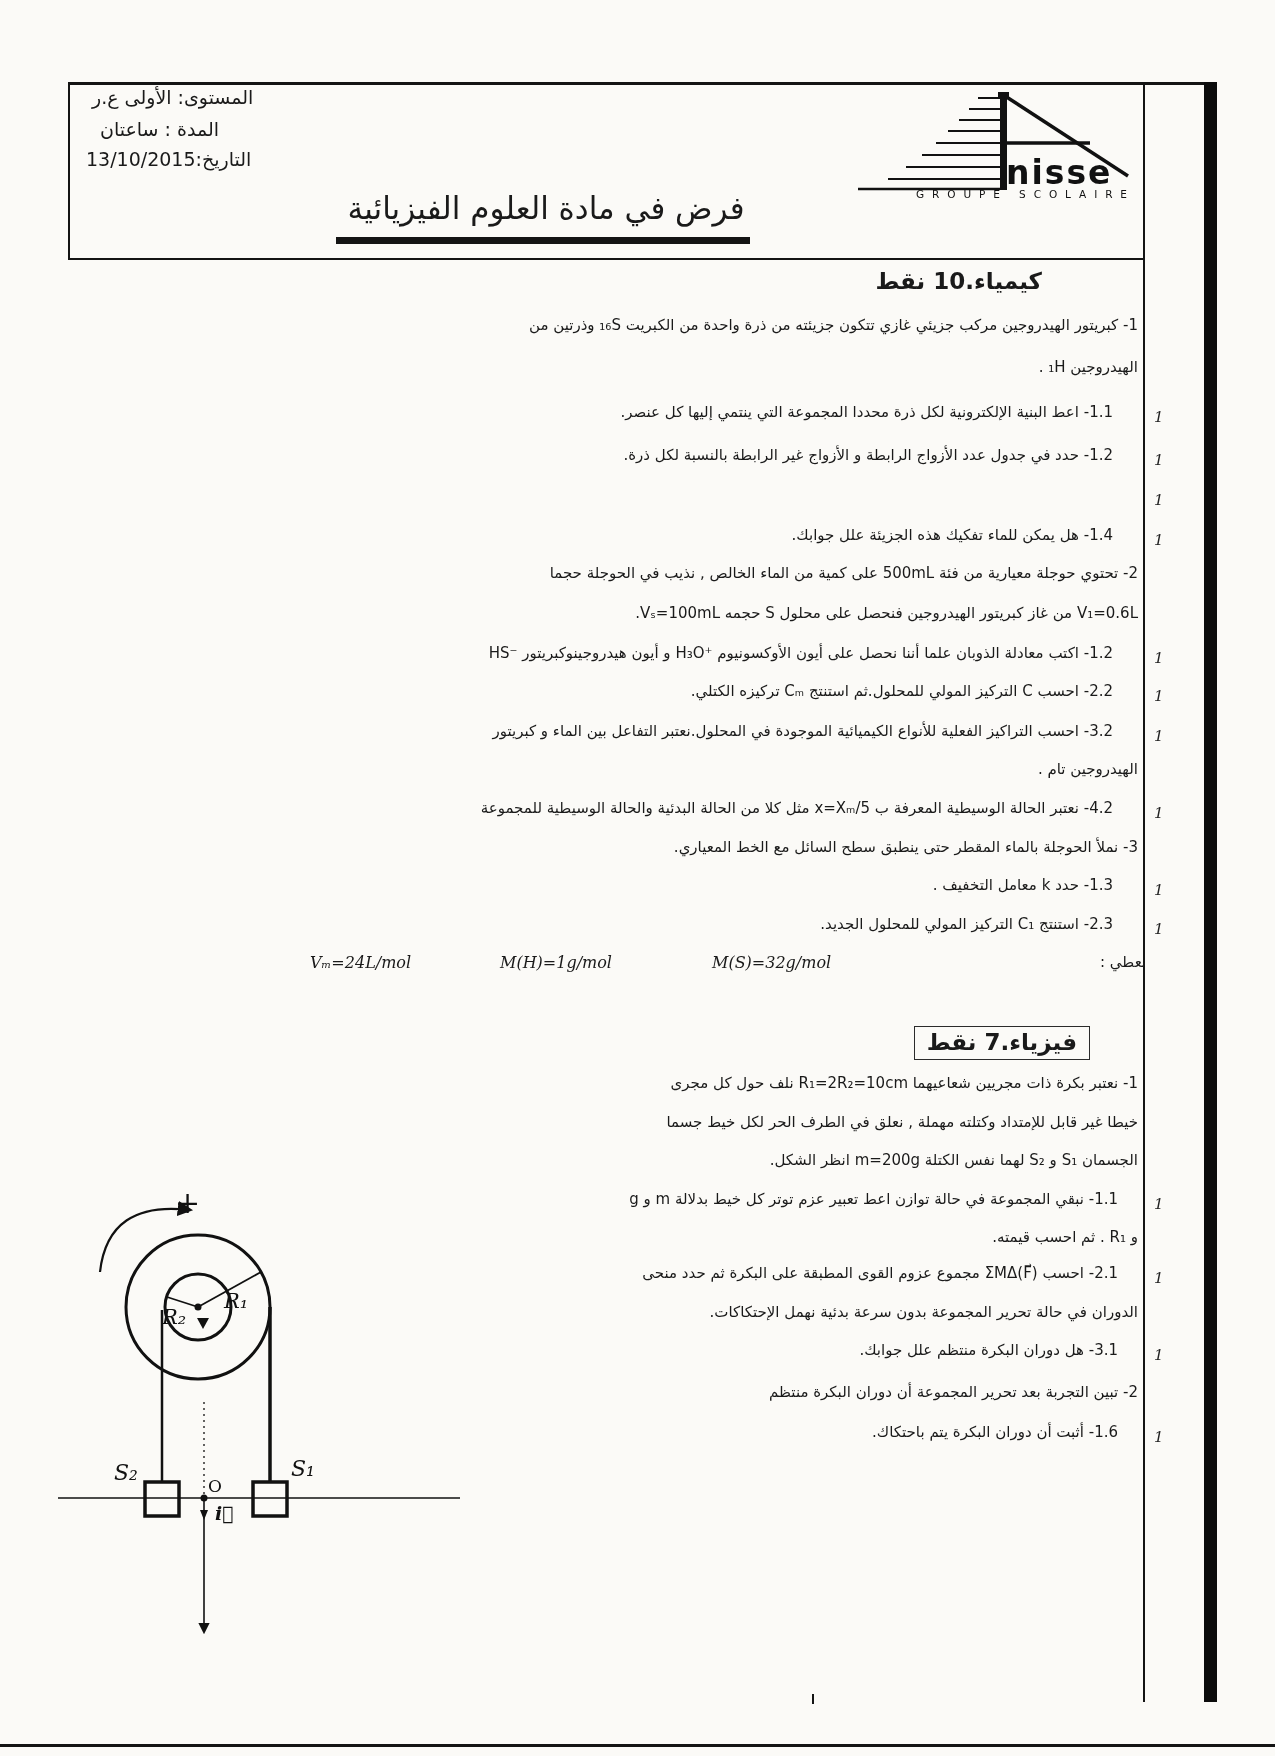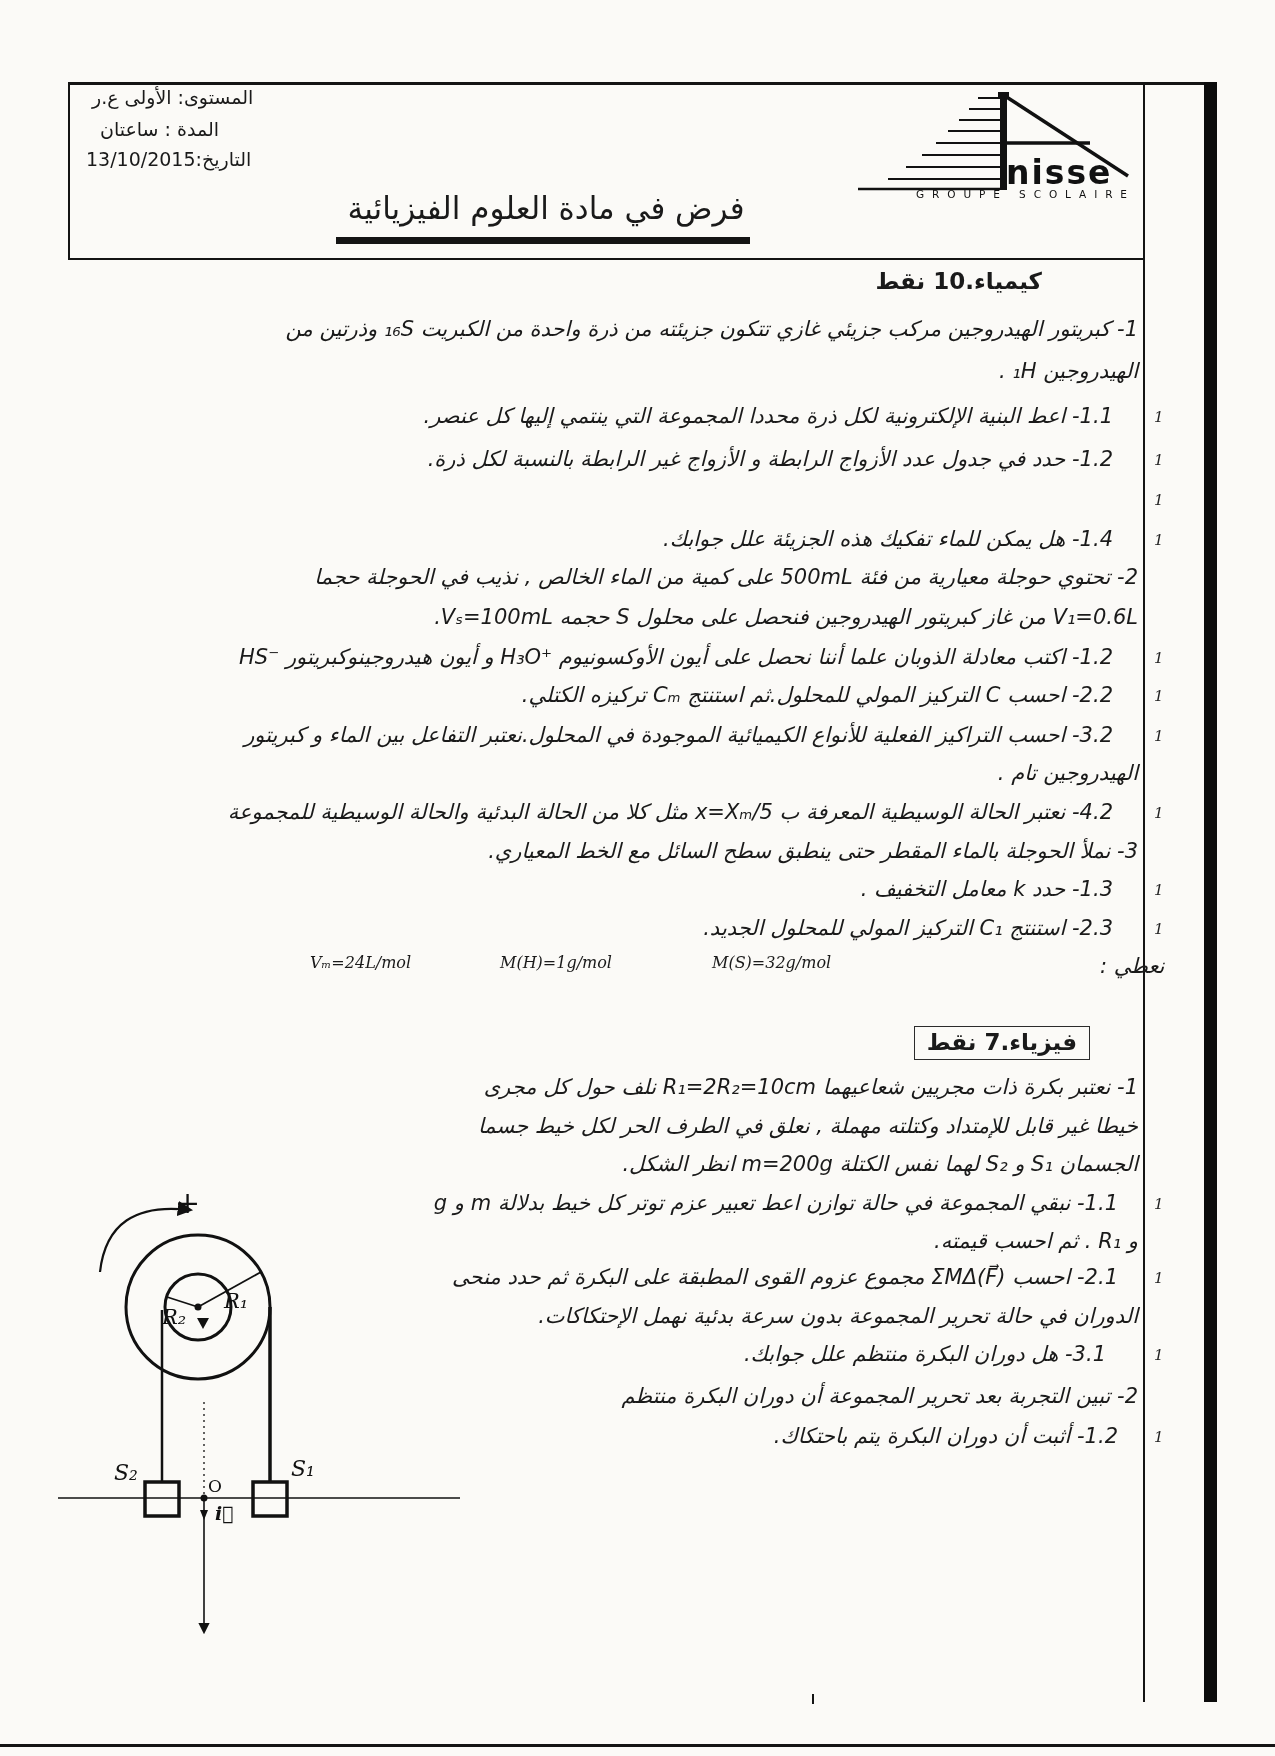--- a/index.html
+++ b/index.html
@@ -4,21 +4,21 @@
 <style>
   html,body{margin:0;padding:0;}
   body{
     width:1275px;height:1756px;position:relative;
     background:#fbfaf7;color:#1a1a1a;
     font-family:"DejaVu Sans", sans-serif;
     overflow:hidden;
   }
   .abs{position:absolute;}
   .rule{position:absolute;background:#141414;}
-  .ar{direction:rtl;text-align:right;white-space:nowrap;font-size:21px;line-height:1.25;margin:0;font-style:italic;}
+  .ar{direction:rtl;text-align:right;white-space:nowrap;font-size:15px;line-height:1.25;margin:0;}
   .meta{font-size:19px;direction:rtl;white-space:nowrap;}
   .content{position:absolute;left:70px;top:0;width:1068px;height:1432px;}
   .content p{position:absolute;right:0;margin:0;}
   .heading{font-weight:bold;font-size:23px;direction:rtl;white-space:nowrap;}
   .exam-title{font-weight:normal;font-size:31px;direction:rtl;text-align:center;white-space:nowrap;}
   .math{font-family:"DejaVu Serif", serif;font-style:italic;font-size:16px;direction:ltr;white-space:nowrap;}
   .pts{position:absolute;left:9px;font-family:"DejaVu Serif", serif;font-style:italic;font-size:15px;color:#222;}
   .phys-head-box{border:1.6px solid #2b2b2b;padding:2px 12px 4px 12px;}
   svg text{font-family:"DejaVu Serif", serif;}
   svg .sans{font-family:"DejaVu Sans", sans-serif;}
@@ -103,23 +103,23 @@
 
   <div class="abs heading phys-head-box" style="right:48px;top:1026px;">فيزياء.7 نقط</div>
 
   <p class="ar" style="top:1074px;">1- نعتبر بكرة ذات مجريين شعاعيهما R₁=2R₂=10cm نلف حول كل مجرى</p>
   <p class="ar" style="top:1113px;">خيطا غير قابل للإمتداد وكتلته مهملة , نعلق في الطرف الحر لكل خيط جسما</p>
   <p class="ar" style="top:1151px;">الجسمان S₁ و S₂ لهما نفس الكتلة m=200g انظر الشكل.</p>
   <p class="ar" style="top:1190px;right:20px;">1.1- نبقي المجموعة في حالة توازن اعط تعبير عزم توتر كل خيط بدلالة m و g</p>
   <p class="ar" style="top:1228px;">و R₁ . ثم احسب قيمته.</p>
   <p class="ar" style="top:1264px;right:20px;">2.1- احسب ΣMΔ(F⃗)‎ مجموع عزوم القوى المطبقة على البكرة ثم حدد منحى</p>
   <p class="ar" style="top:1303px;">الدوران في حالة تحرير المجموعة بدون سرعة بدئية نهمل الإحتكاكات.</p>
-  <p class="ar" style="top:1341px;right:32px;">3.1- هل دوران البكرة منتظم علل جوابك.</p>
+  <p class="ar" style="top:1341px;right:20px;">3.1- هل دوران البكرة منتظم علل جوابك.</p>
   <p class="ar" style="top:1383px;">2- تبين التجربة بعد تحرير المجموعة أن دوران البكرة منتظم</p>
-  <p class="ar" style="top:1423px;right:20px;">1.2- أثبت أن دوران البكرة يتم باحتكاك.</p>
+  <p class="ar" style="top:1423px;right:20px;">1.6- أثبت أن دوران البكرة يتم باحتكاك.</p>
 </div>
 
 <svg class="abs" style="left:58px;top:1050px;" width="420" height="660" viewBox="0 0 420 660">
   <defs>
     <marker id="arr" viewBox="0 0 10 10" refX="8" refY="5" markerWidth="7" markerHeight="7" orient="auto-start-reverse">
       <path d="M0,0 L10,5 L0,10 z" fill="#111"></path>
     </marker>
   </defs>
 
   <text x="117" y="163" font-size="30" fill="#111">+</text>

